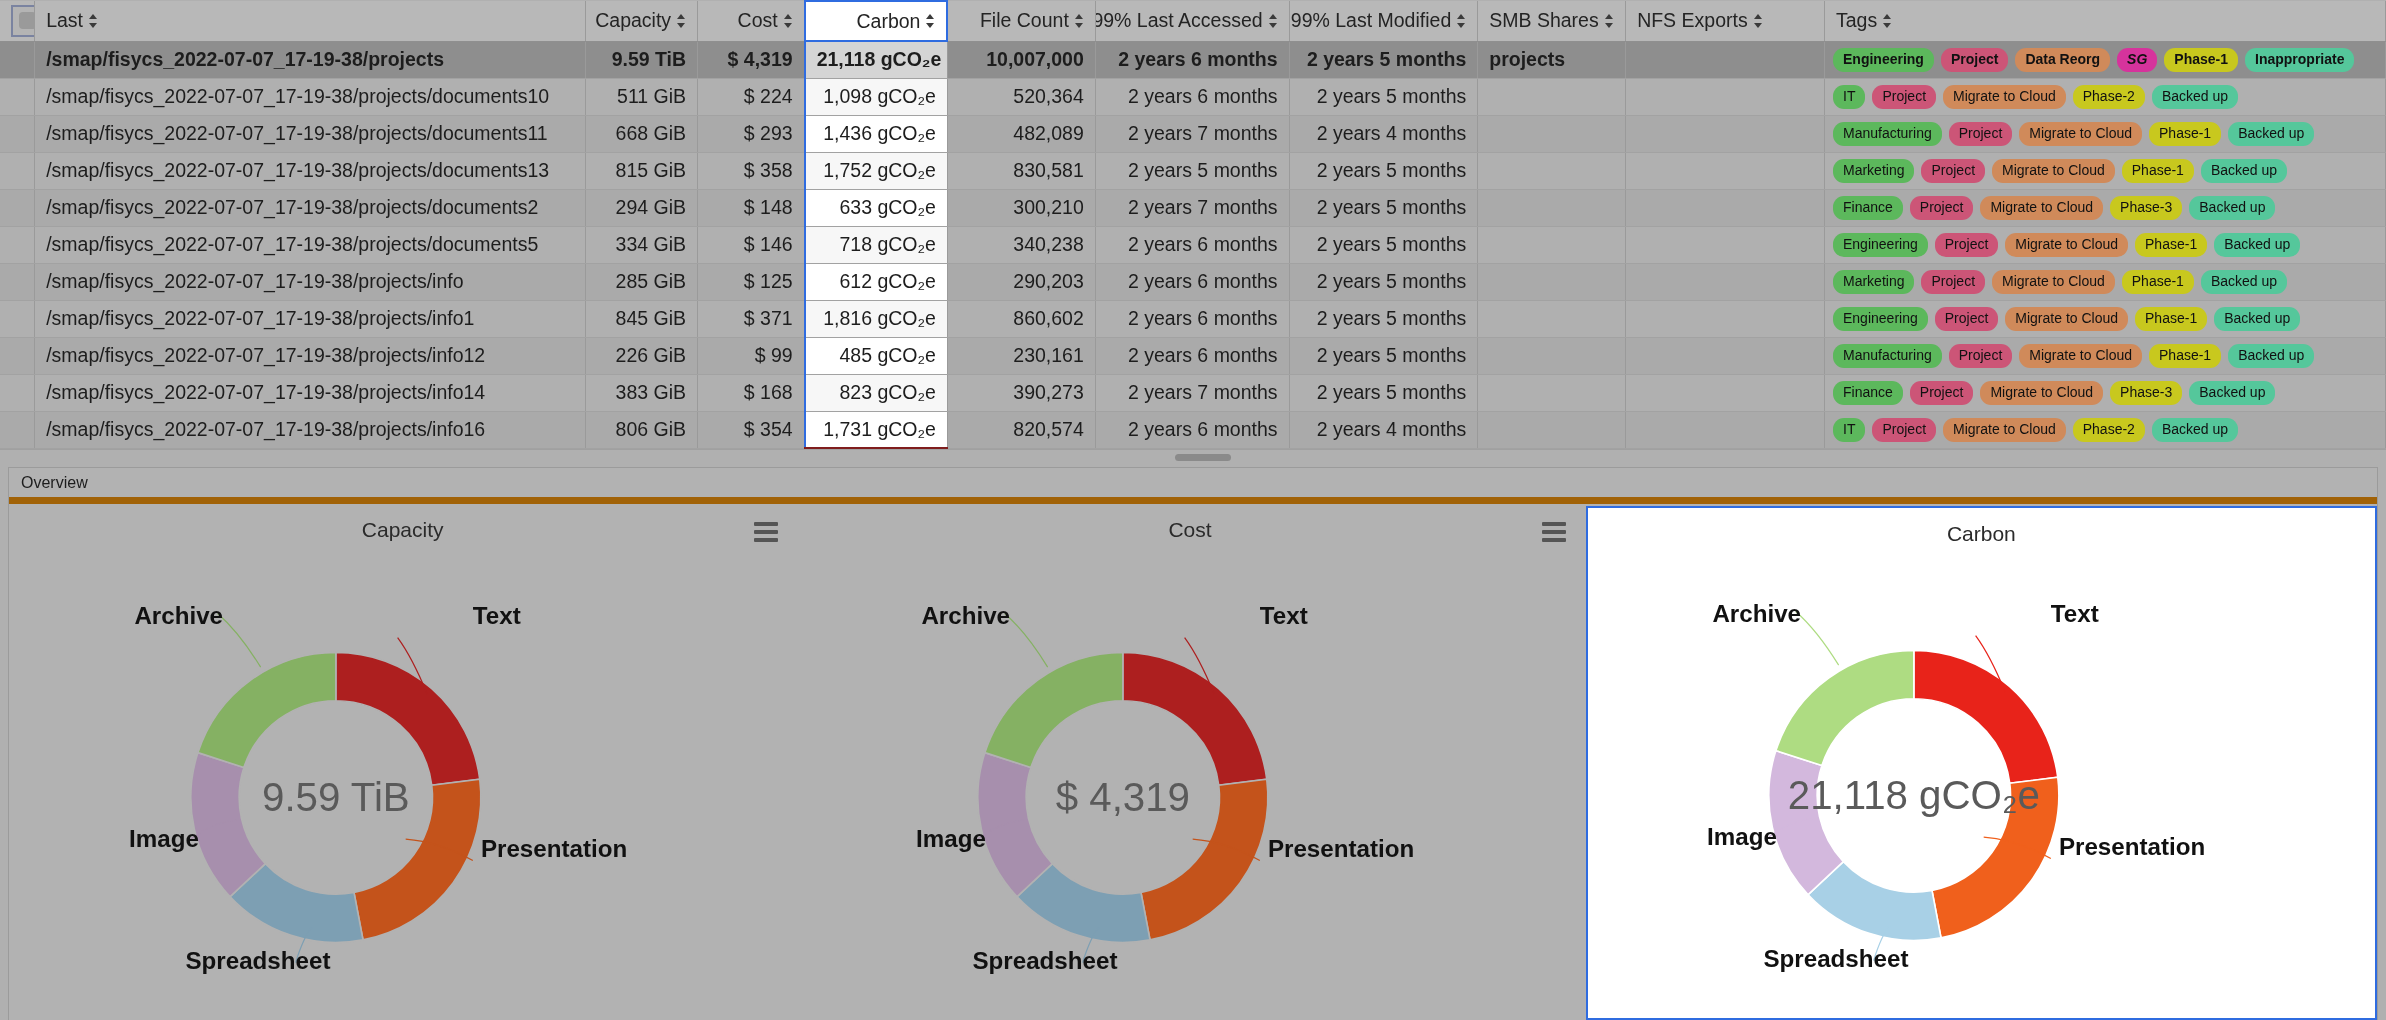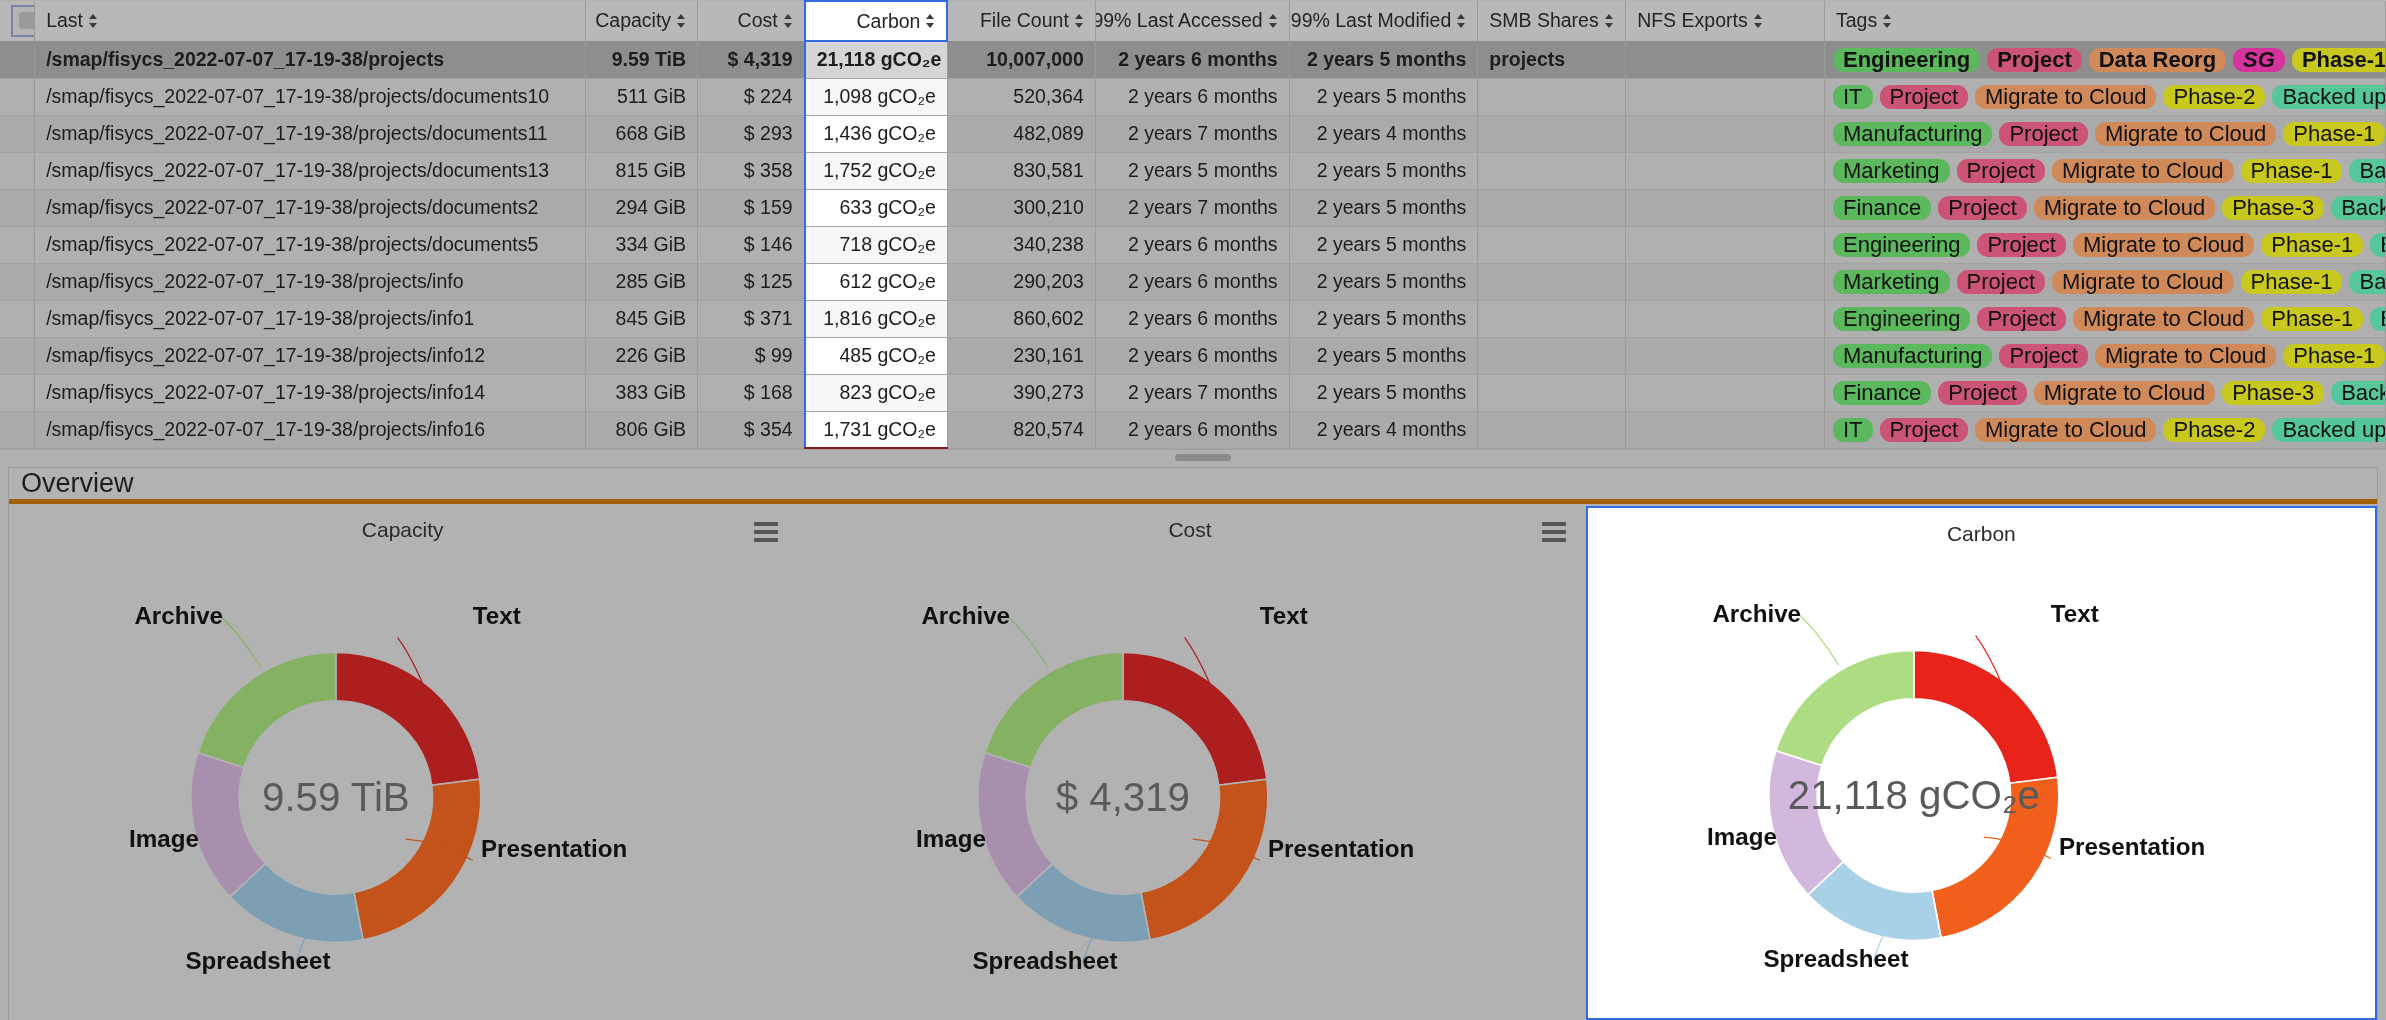--- a/index.html
+++ b/index.html
@@ -106,21 +106,21 @@
   tbody tr.rowA td.carbon-cell { background: #f7f7f7 !important; }
   tbody tr.rowB td.carbon-cell { background: #ffffff !important; }
   tbody tr:last-child td.carbon-cell { border-bottom: 2px solid #7f1d1d; }
 
   .tags-cell { padding: 0 8px !important; }
   .tag-row { display: flex; align-items: center; gap: 7px; height: 36px; }
   .tag {
     display: inline-block;
     padding: 2px 10px 3px;
     border-radius: 11px;
-    font-size: 22px;
+    font-size: 14px;
     line-height: 19px;
     color: #111;
     white-space: nowrap;
   }
 
   
   .hscroll-track {
     height: 14px;
     background: #b0b0b0;
     border-top: 1px solid #a0a0a0;
@@ -138,23 +138,23 @@
   .overview-panel {
     margin: 4px 8px 0 8px;
     border: 1px solid #9b9b9b;
     background: #b2b2b2;
     height: 560px;
   }
   .overview-bar {
     height: 36px;
     display: flex; align-items: center;
     padding-left: 12px;
-    font-size: 27px;
+    font-size: 16px;
     color: #1d1d1d;
-    border-bottom: 5px solid #a16207;
+    border-bottom: 7px solid #a16207;
     background: #b2b2b2;
   }
   .charts-row {
     display: flex;
     height: 522px;
     align-items: stretch;
   }
   .chart-card {
     flex: 1 1 0;
     position: relative;
@@ -353,21 +353,21 @@
               <span class="tag" style="background: rgb(208, 138, 90);">Migrate to Cloud</span>
               <span class="tag" style="background: rgb(200, 200, 30);">Phase-1</span>
               <span class="tag" style="background: rgb(85, 199, 155);">Backed up</span>
             </div>
           </td>
         </tr>
         <tr class="rowB">
           <td class="cbx-col"><span class="cbx"></span></td>
           <td class="c-path lft">/smap/fisycs_2022-07-07_17-19-38/projects/documents2</td>
           <td class="c-cap num">294 GiB</td>
-          <td class="c-cost num">$ 159</td>
+          <td class="c-cost num">$ 148</td>
           <td class="c-carb num carbon-cell">633 gCO₂e</td>
           <td class="c-fcnt num">300,210</td>
           <td class="c-acc num">2 years 7 months</td>
           <td class="c-mod num">2 years 5 months</td>
           <td class="c-smb lft"></td>
           <td class="c-nfs lft"></td>
           <td class="c-tags tags-cell">
             <div class="tag-row">
               <span class="tag" style="background: rgb(92, 184, 92);">Finance</span>
               <span class="tag" style="background: rgb(204, 85, 119);">Project</span>

